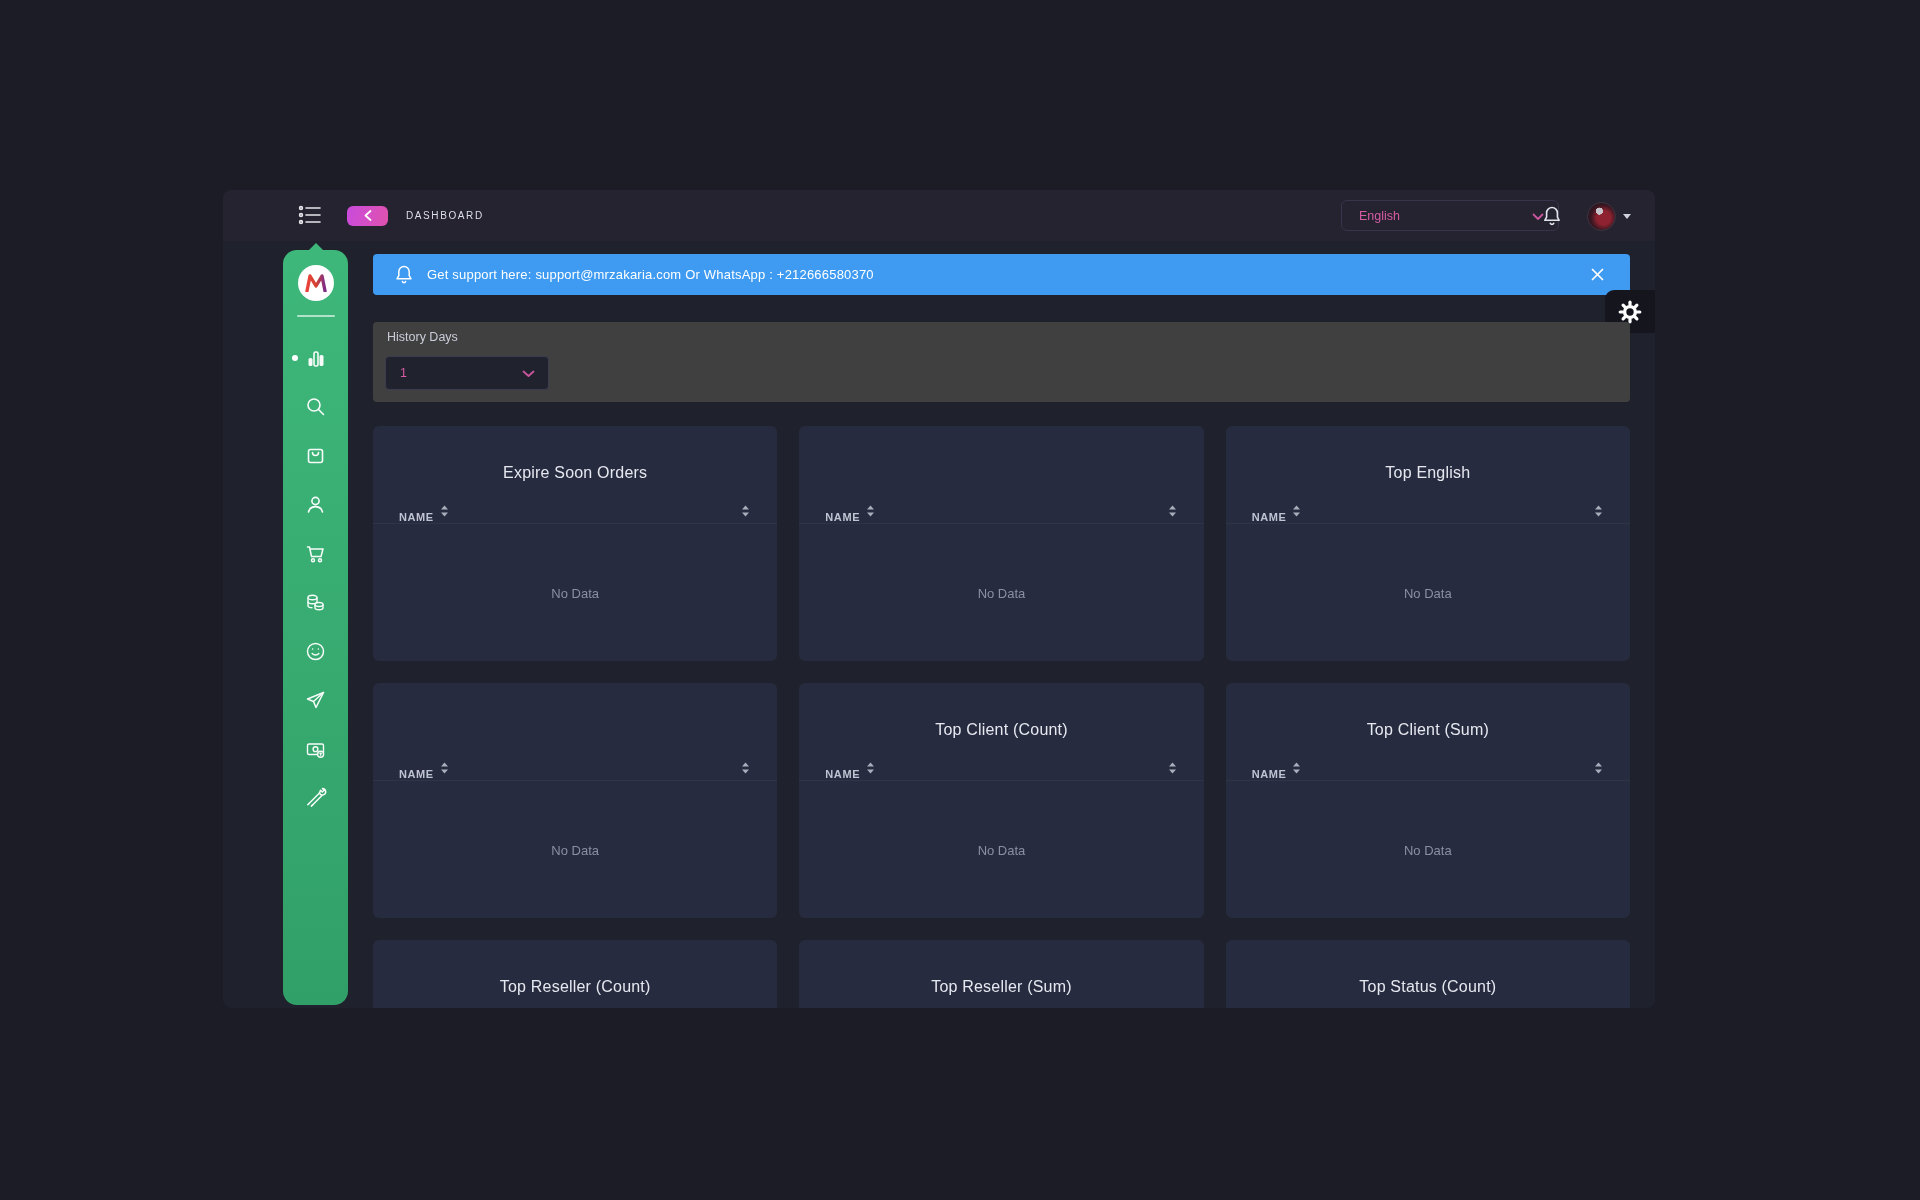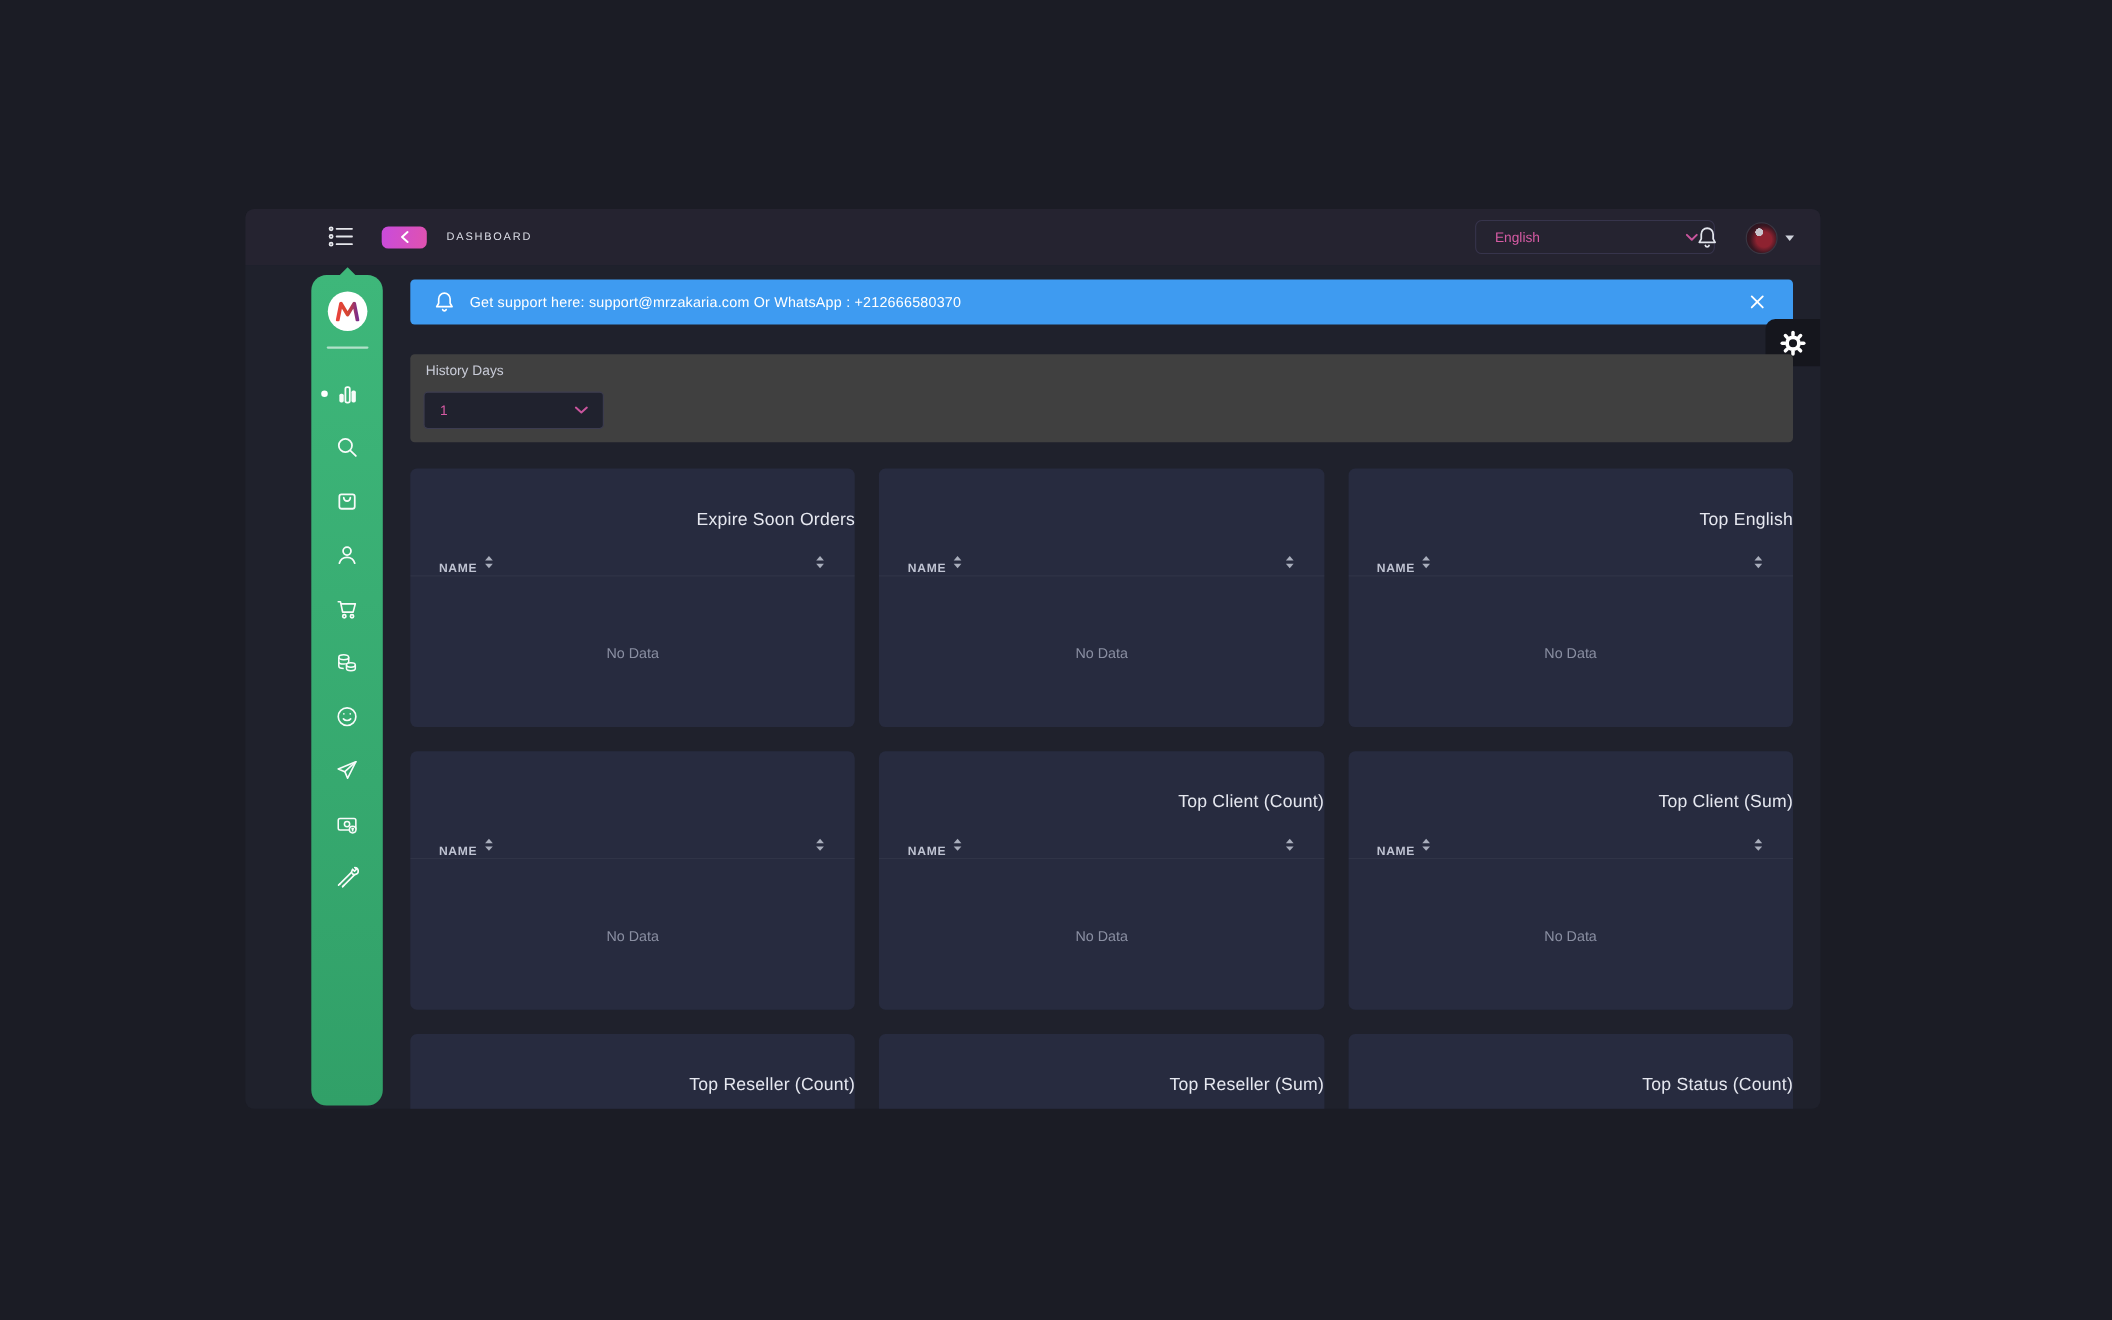--- a/index.html
+++ b/index.html
@@ -79,21 +79,21 @@
   .history-select .value { font-size:12.5px; color:#d65ba4; flex:1; }
 
   
   .grid {
     position:absolute; left:150px; top:236px; width:1257px;
     display:grid; grid-template-columns:repeat(3,1fr); gap:22px;
   }
   .card {
     height:235px; background:#272b3f; border-radius:6px; position:relative;
   }
-  .card-title { text-align:right; padding-top:38px; font-size:16px; color:#e6e8f0; font-weight:400; letter-spacing:.2px; }
+  .card-title { text-align:center; padding-top:38px; font-size:16px; color:#e6e8f0; font-weight:400; letter-spacing:.2px; }
   .card-head {
     position:absolute; left:0; top:72px; width:100%; height:26px;
     display:flex; align-items:center; padding:0 26px;
     border-bottom:1px solid rgba(255,255,255,0.045);
   }
   .col-name { display:inline-flex; align-items:center; gap:5px; cursor:pointer; }
   .col-name .lbl { font-size:11px; font-weight:bold; letter-spacing:.6px; color:#bfc3d2;margin-top:12px; }
   .col-sort-right { margin-left:auto; cursor:pointer; display:inline-flex; }
   .no-data { position:absolute; left:0; top:160px; width:100%; text-align:center; font-size:13px; color:#8a8fa2; }
 

